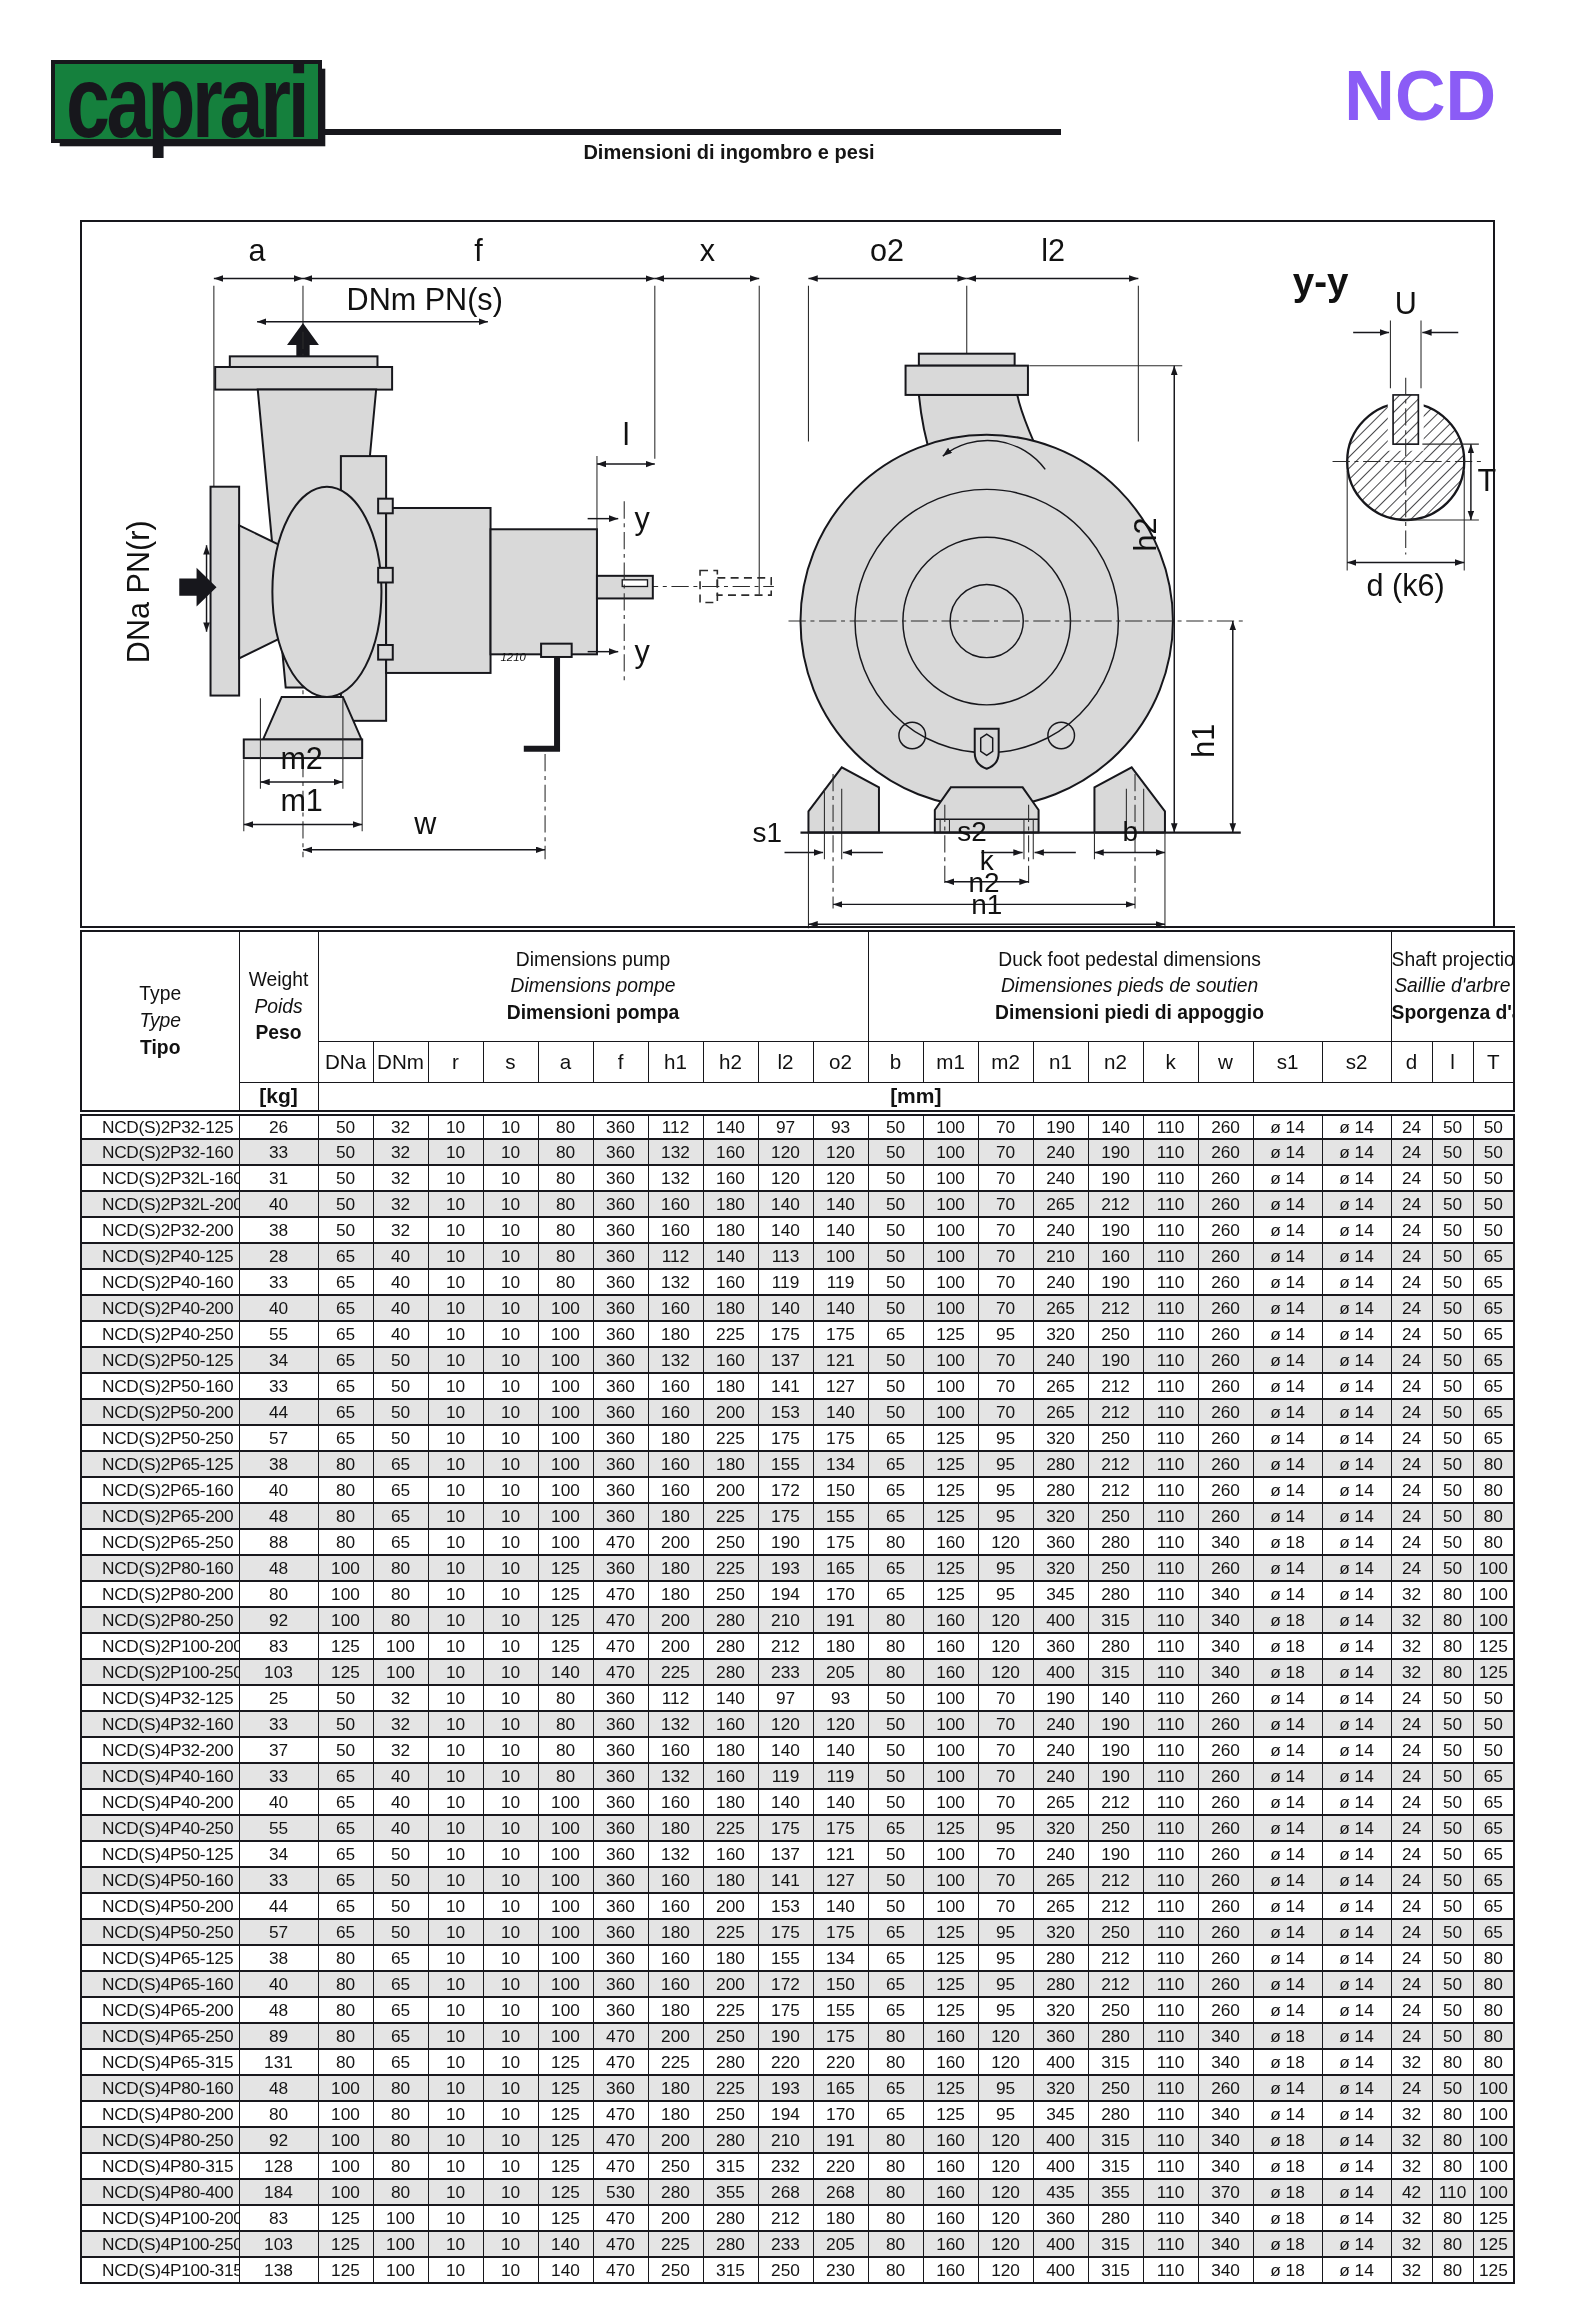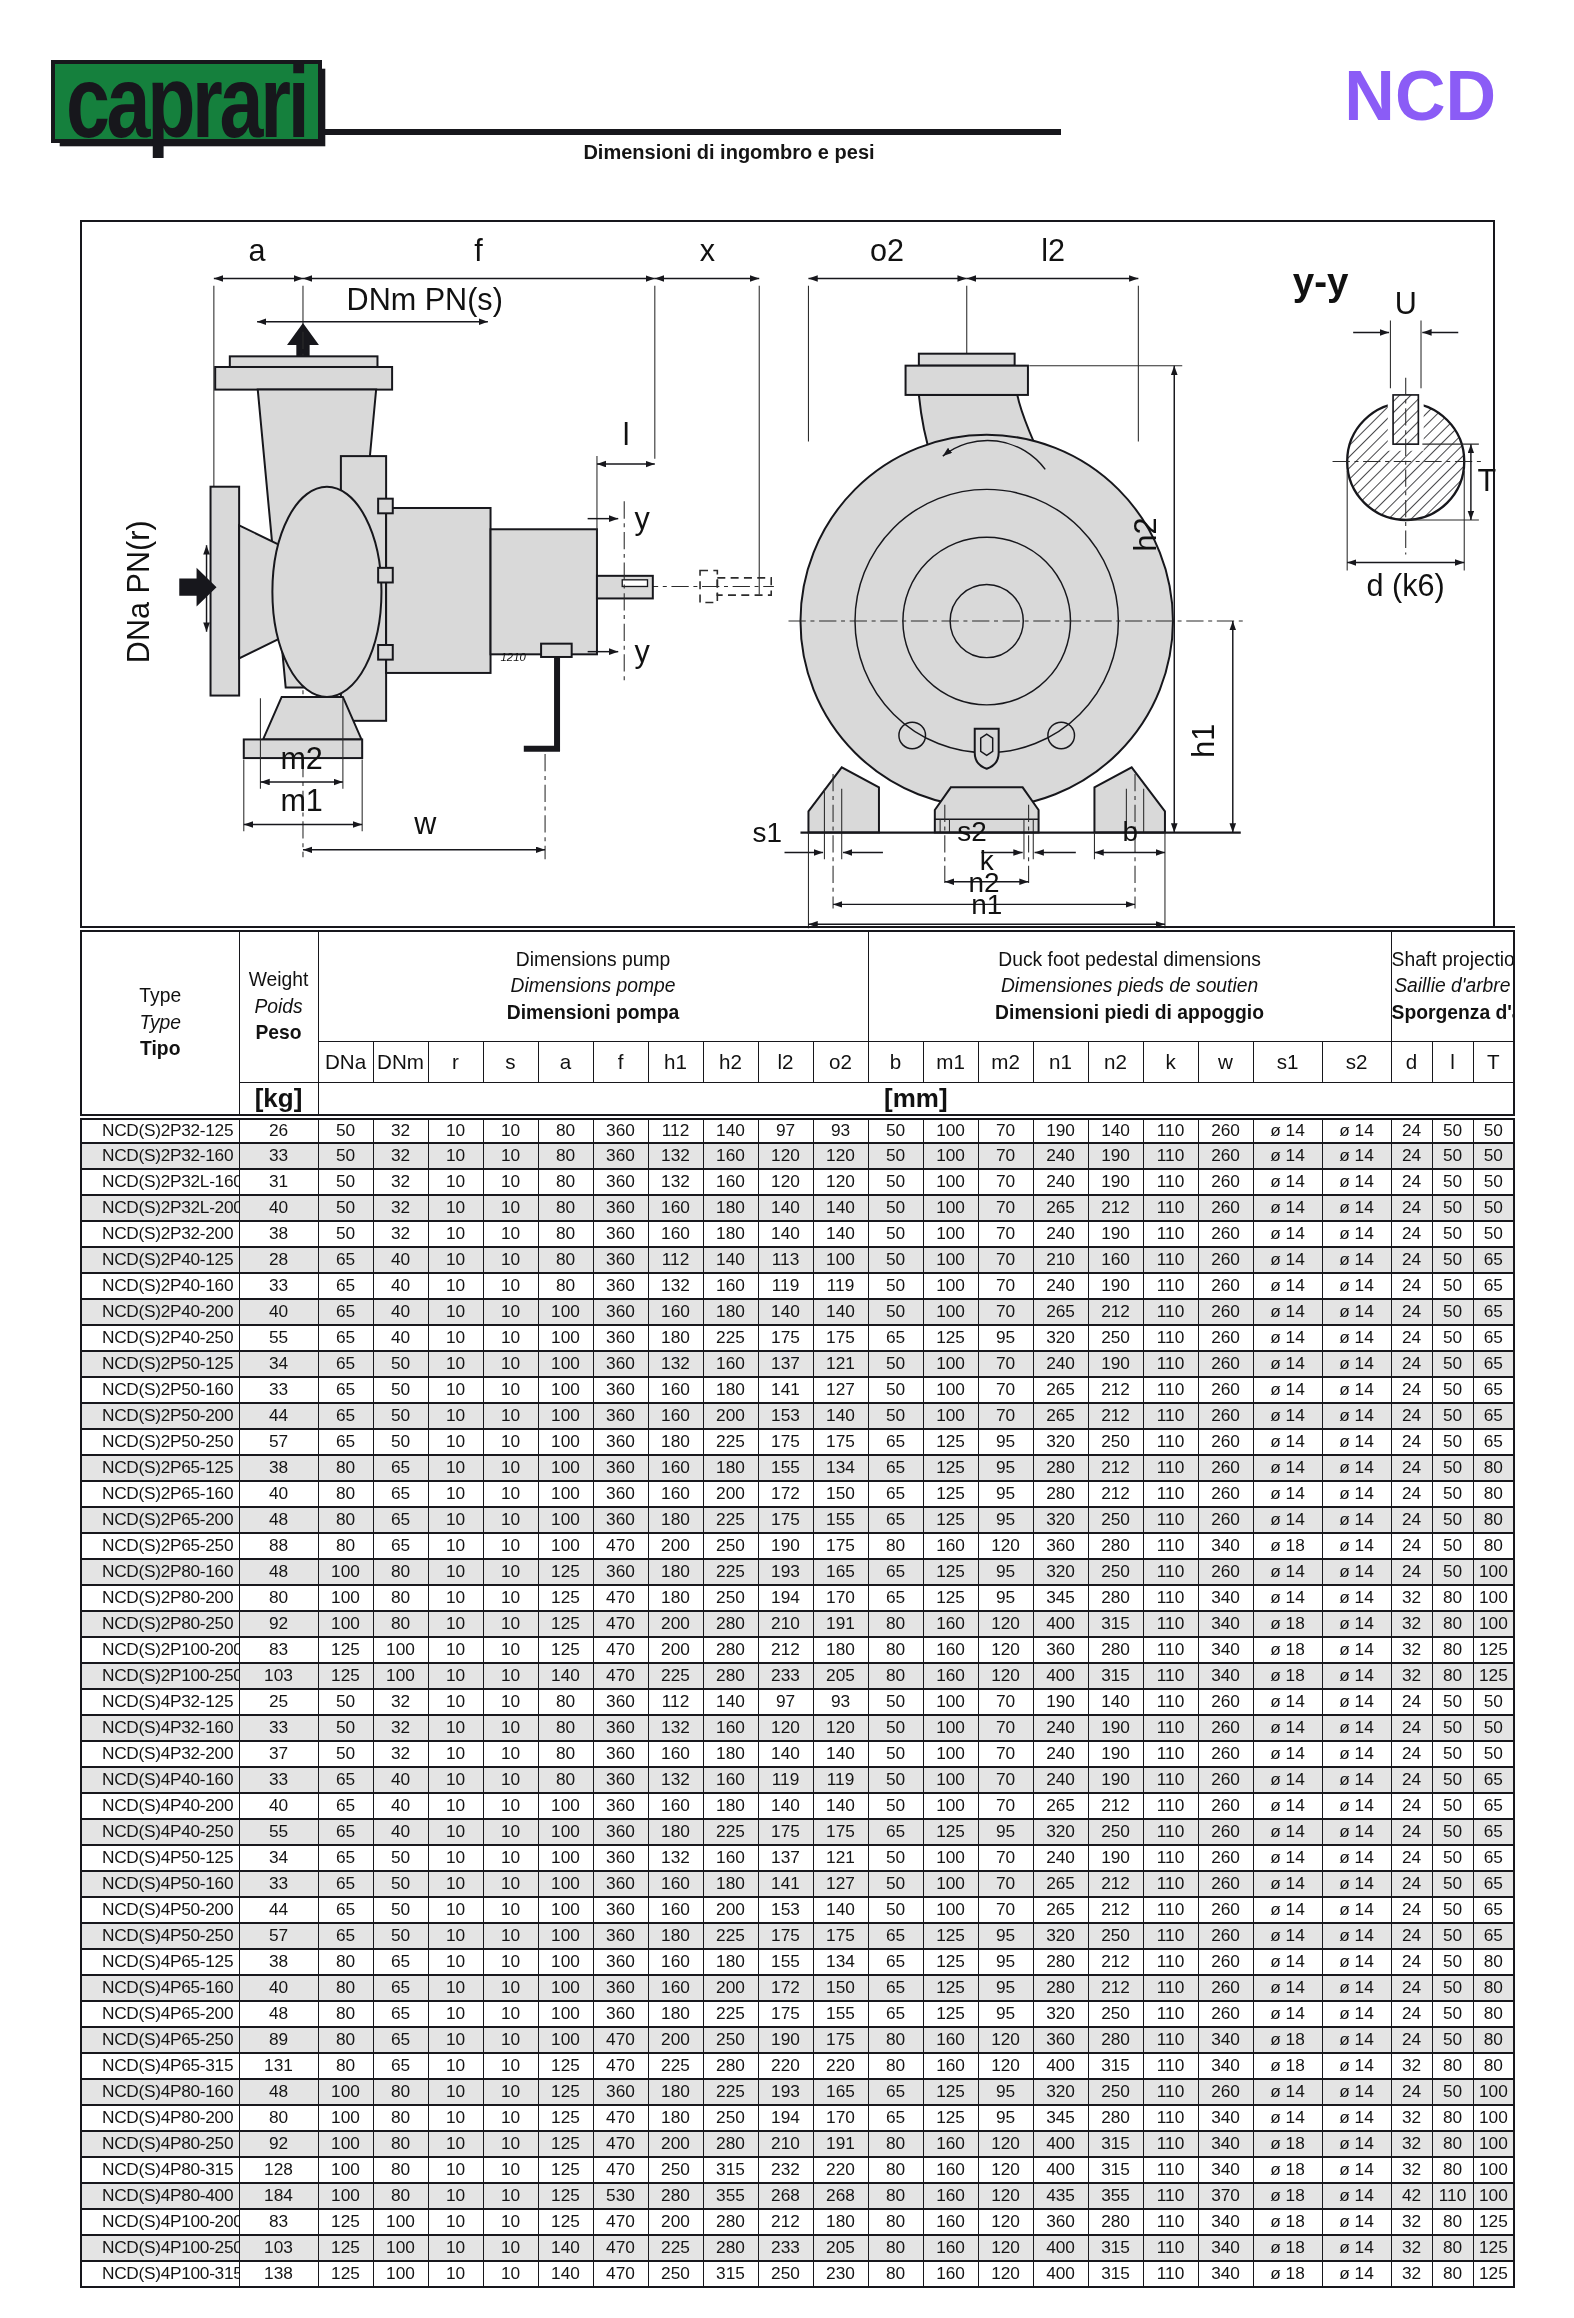--- a/index.html
+++ b/index.html
@@ -36,21 +36,21 @@
   table.dims{position:absolute;left:80px;top:926px;width:1415px;border-collapse:collapse;
              table-layout:fixed;border:2px solid #17171c;border-top:6px double #17171c;}
   table.dims th,table.dims td{border:1.3px solid #17171c;text-align:center;vertical-align:middle;
              padding:0;overflow:hidden;white-space:nowrap;}
   thead{border-bottom:6px double #17171c;}
   tr.r1{height:112px;} tr.r2{height:41px;} tr.r3{height:31px;}
   .grp{font-size:19.3px;font-weight:normal;}
   .grp .l2i{font-style:italic;} .grp .l3b{font-weight:bold;}
   .grp div{margin:4.7px 0;}
   th.letter{font-size:20.6px;font-weight:normal;}
-  th.unit{font-size:26px;font-weight:bold;margin-top:24px;}
+  th.unit{font-size:21px;font-weight:bold;margin-top:24px;}
   tbody tr{height:26px;border-top:2px solid #17171c;}
   tbody tr:nth-child(even){background:#e4e4e4;}
   tbody td{font-size:17.3px;color:#141414;}
   tbody td.type-cell{text-align:left;padding-left:20px;font-size:17.3px;letter-spacing:-0.3px;}
 </style>
 </head>
 <body>
 
 <div class="logo">
   <span>caprari</span>

